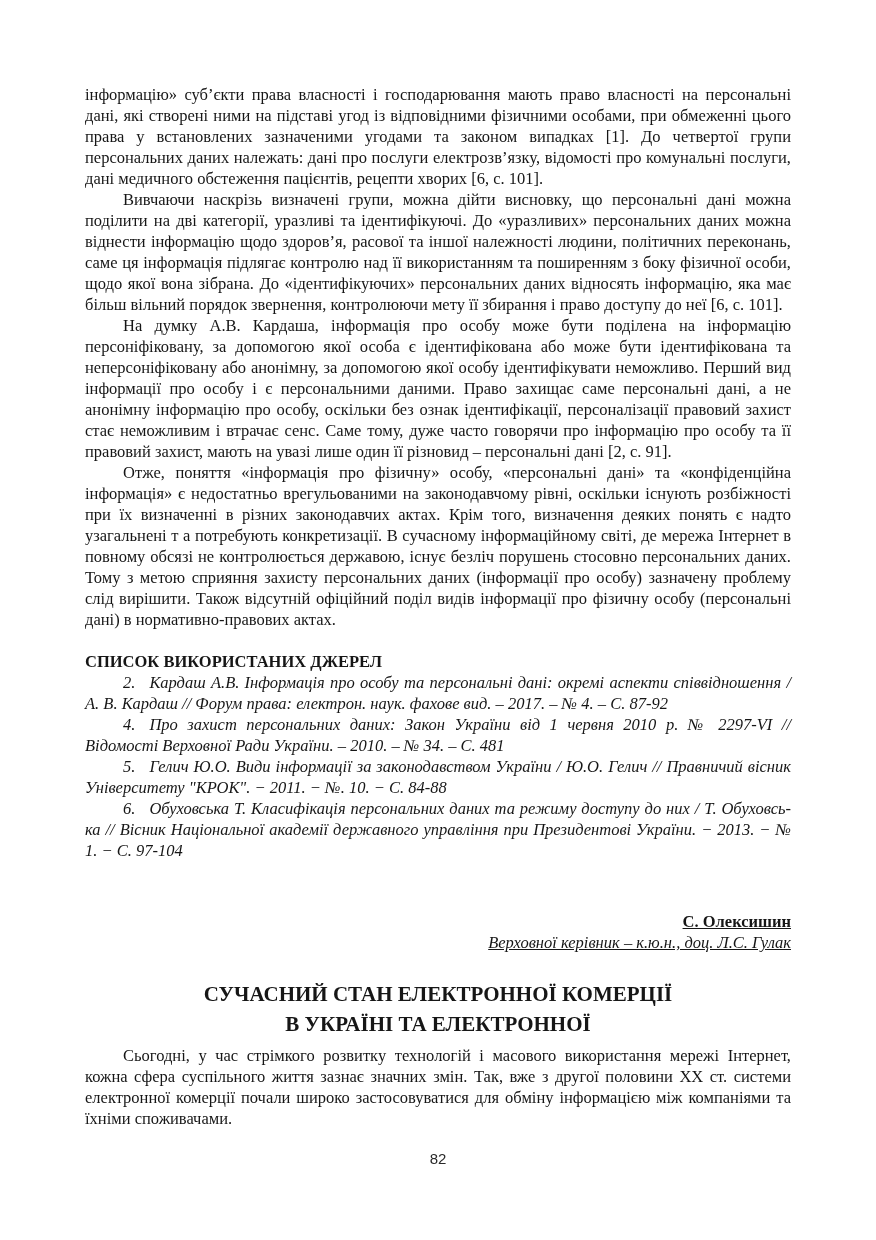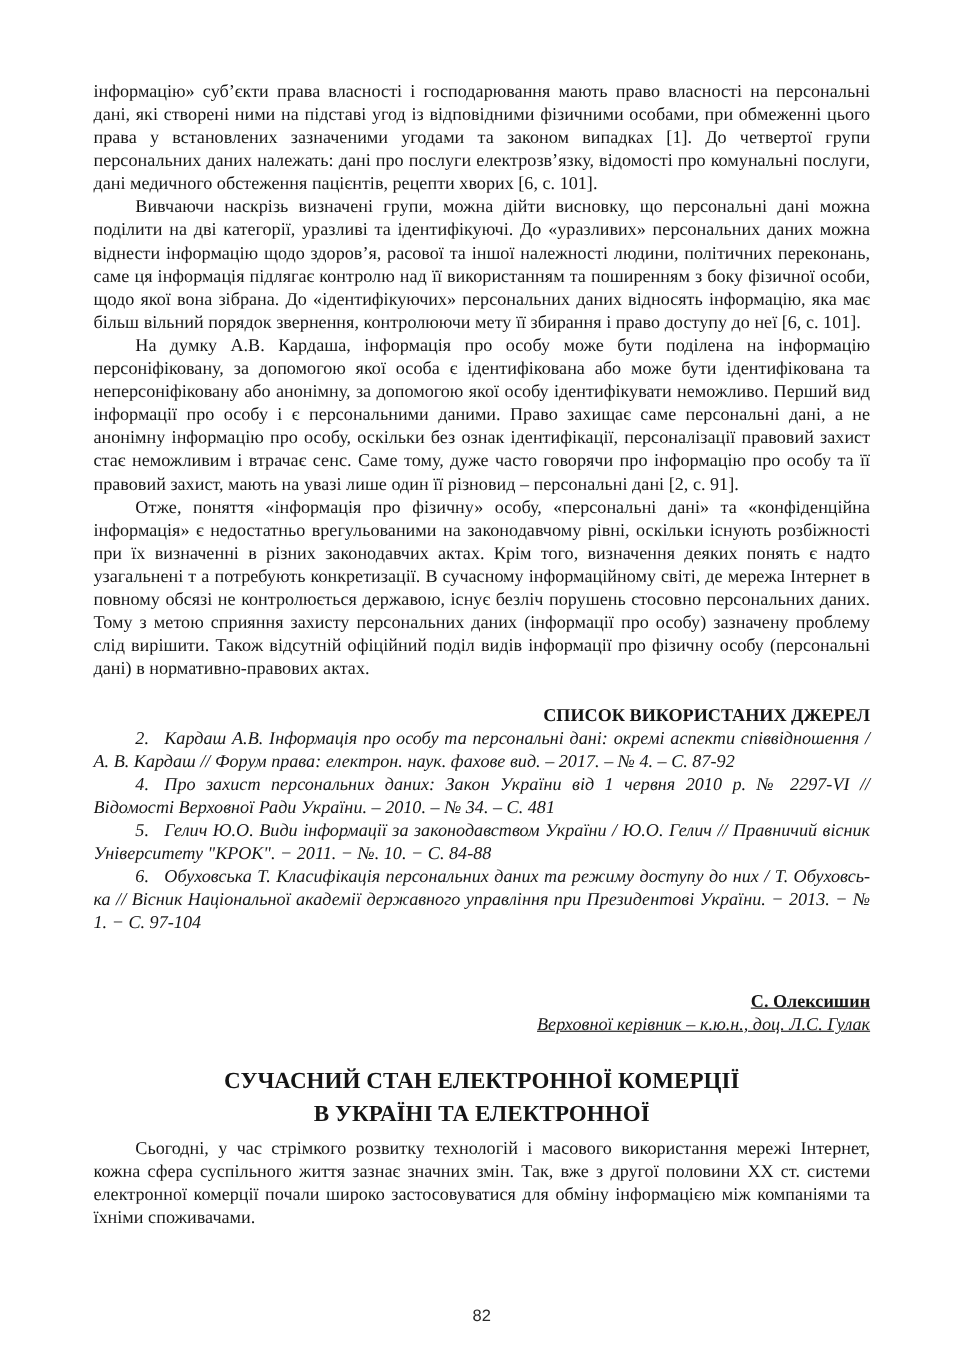--- a/index.html
+++ b/index.html
@@ -12,35 +12,35 @@
     width: 876px;
     height: 1240px;
     background: #ffffff;
     color: #161616;
     font-family: "Liberation Serif", "DejaVu Serif", serif;
     overflow: hidden;
   }
   .content {
     position: absolute;
     left: 85px;
-    top: 72px;
+    top: 84px;
     width: 706px;
     font-size: 16.5px;
     line-height: 21px;
   }
   p {
     margin: 0;
     text-align: justify;
   }
   .para-indent {
     text-indent: 38px;
   }
   .refs-heading {
     margin-top: 21px;
-    text-align: right;
+    text-align: left;
     font-weight: bold;
     font-size: 16.5px;
     line-height: 21px;
   }
   .ref {
     font-style: italic;
     text-indent: 38px;
   }
   .ref .ref-num {
     padding-right: 14px;
@@ -61,21 +61,21 @@
     text-align: center;
     font-weight: bold;
     font-size: 21px;
     line-height: 30px;
   }
   .article2-first-para {
     margin-top: 6px;
   }
   .page-number {
     position: absolute;
-    top: 1188px;
+    top: 1150px;
     left: 0;
     width: 100%;
     text-align: center;
     font-family: "Liberation Sans", "DejaVu Sans", sans-serif;
     font-size: 15px;
     color: #2a2a2a;
   }
 </style>
 </head>
 <body>

